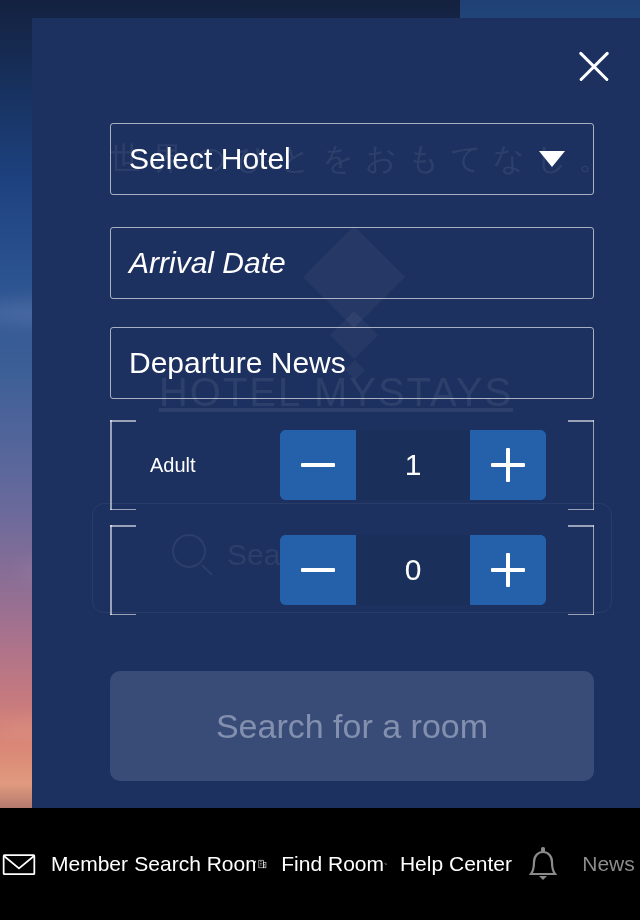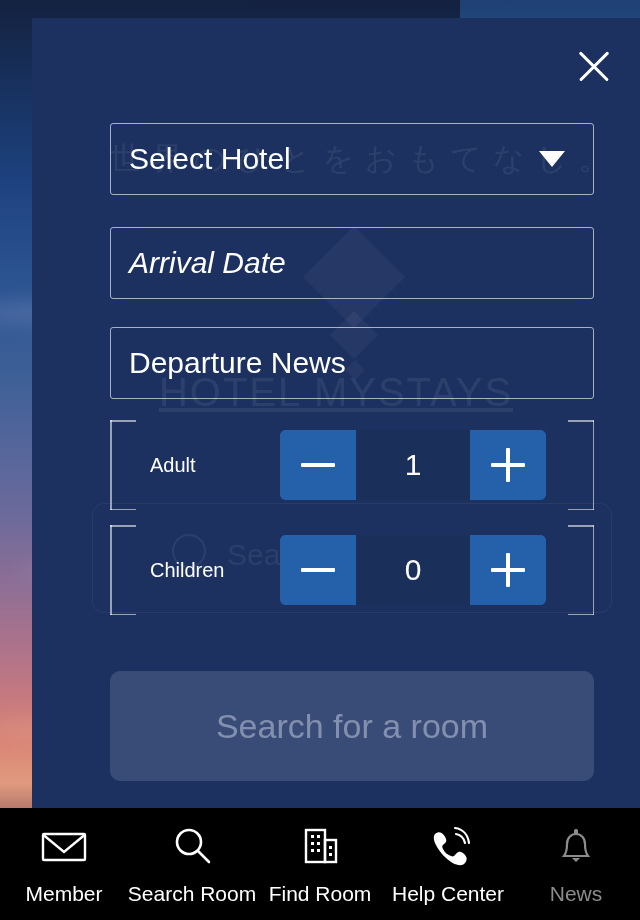--- a/index.html
+++ b/index.html
@@ -289,21 +289,21 @@
   #bottom-nav {
     position:absolute;
     left:0; bottom:0;
     width:640px; height:112px;
     background:#000;
     display:flex;
   }
   .nav-item {
     flex:1;
     display:flex;
-    flex-direction:column;
+    flex-direction:row;
     align-items:center;
     justify-content:center;
     gap:13px;
     cursor:pointer;
     overflow:hidden;
   }
   .nav-item .nav-label {
     font-size:21px;
     color:#fff;
     white-space:nowrap;
@@ -384,21 +384,20 @@
       <span class="bracket left">
         <i class="h top"></i>
           <i class="v"></i>
           <i class="h bottom"></i>
       </span>
       <span class="bracket right">
         <i class="h top"></i>
           <i class="v"></i>
           <i class="h bottom"></i>
       </span>
-      <span class="stepper-label">Children</span>
       <div class="stepper">
         <div class="btn">
           <span class="bar-h"></span>
         </div>
         <div class="value">0</div>
         <div class="btn">
           <span class="bar-h"></span>
           <span class="bar-v"></span>
         </div>
       </div>

